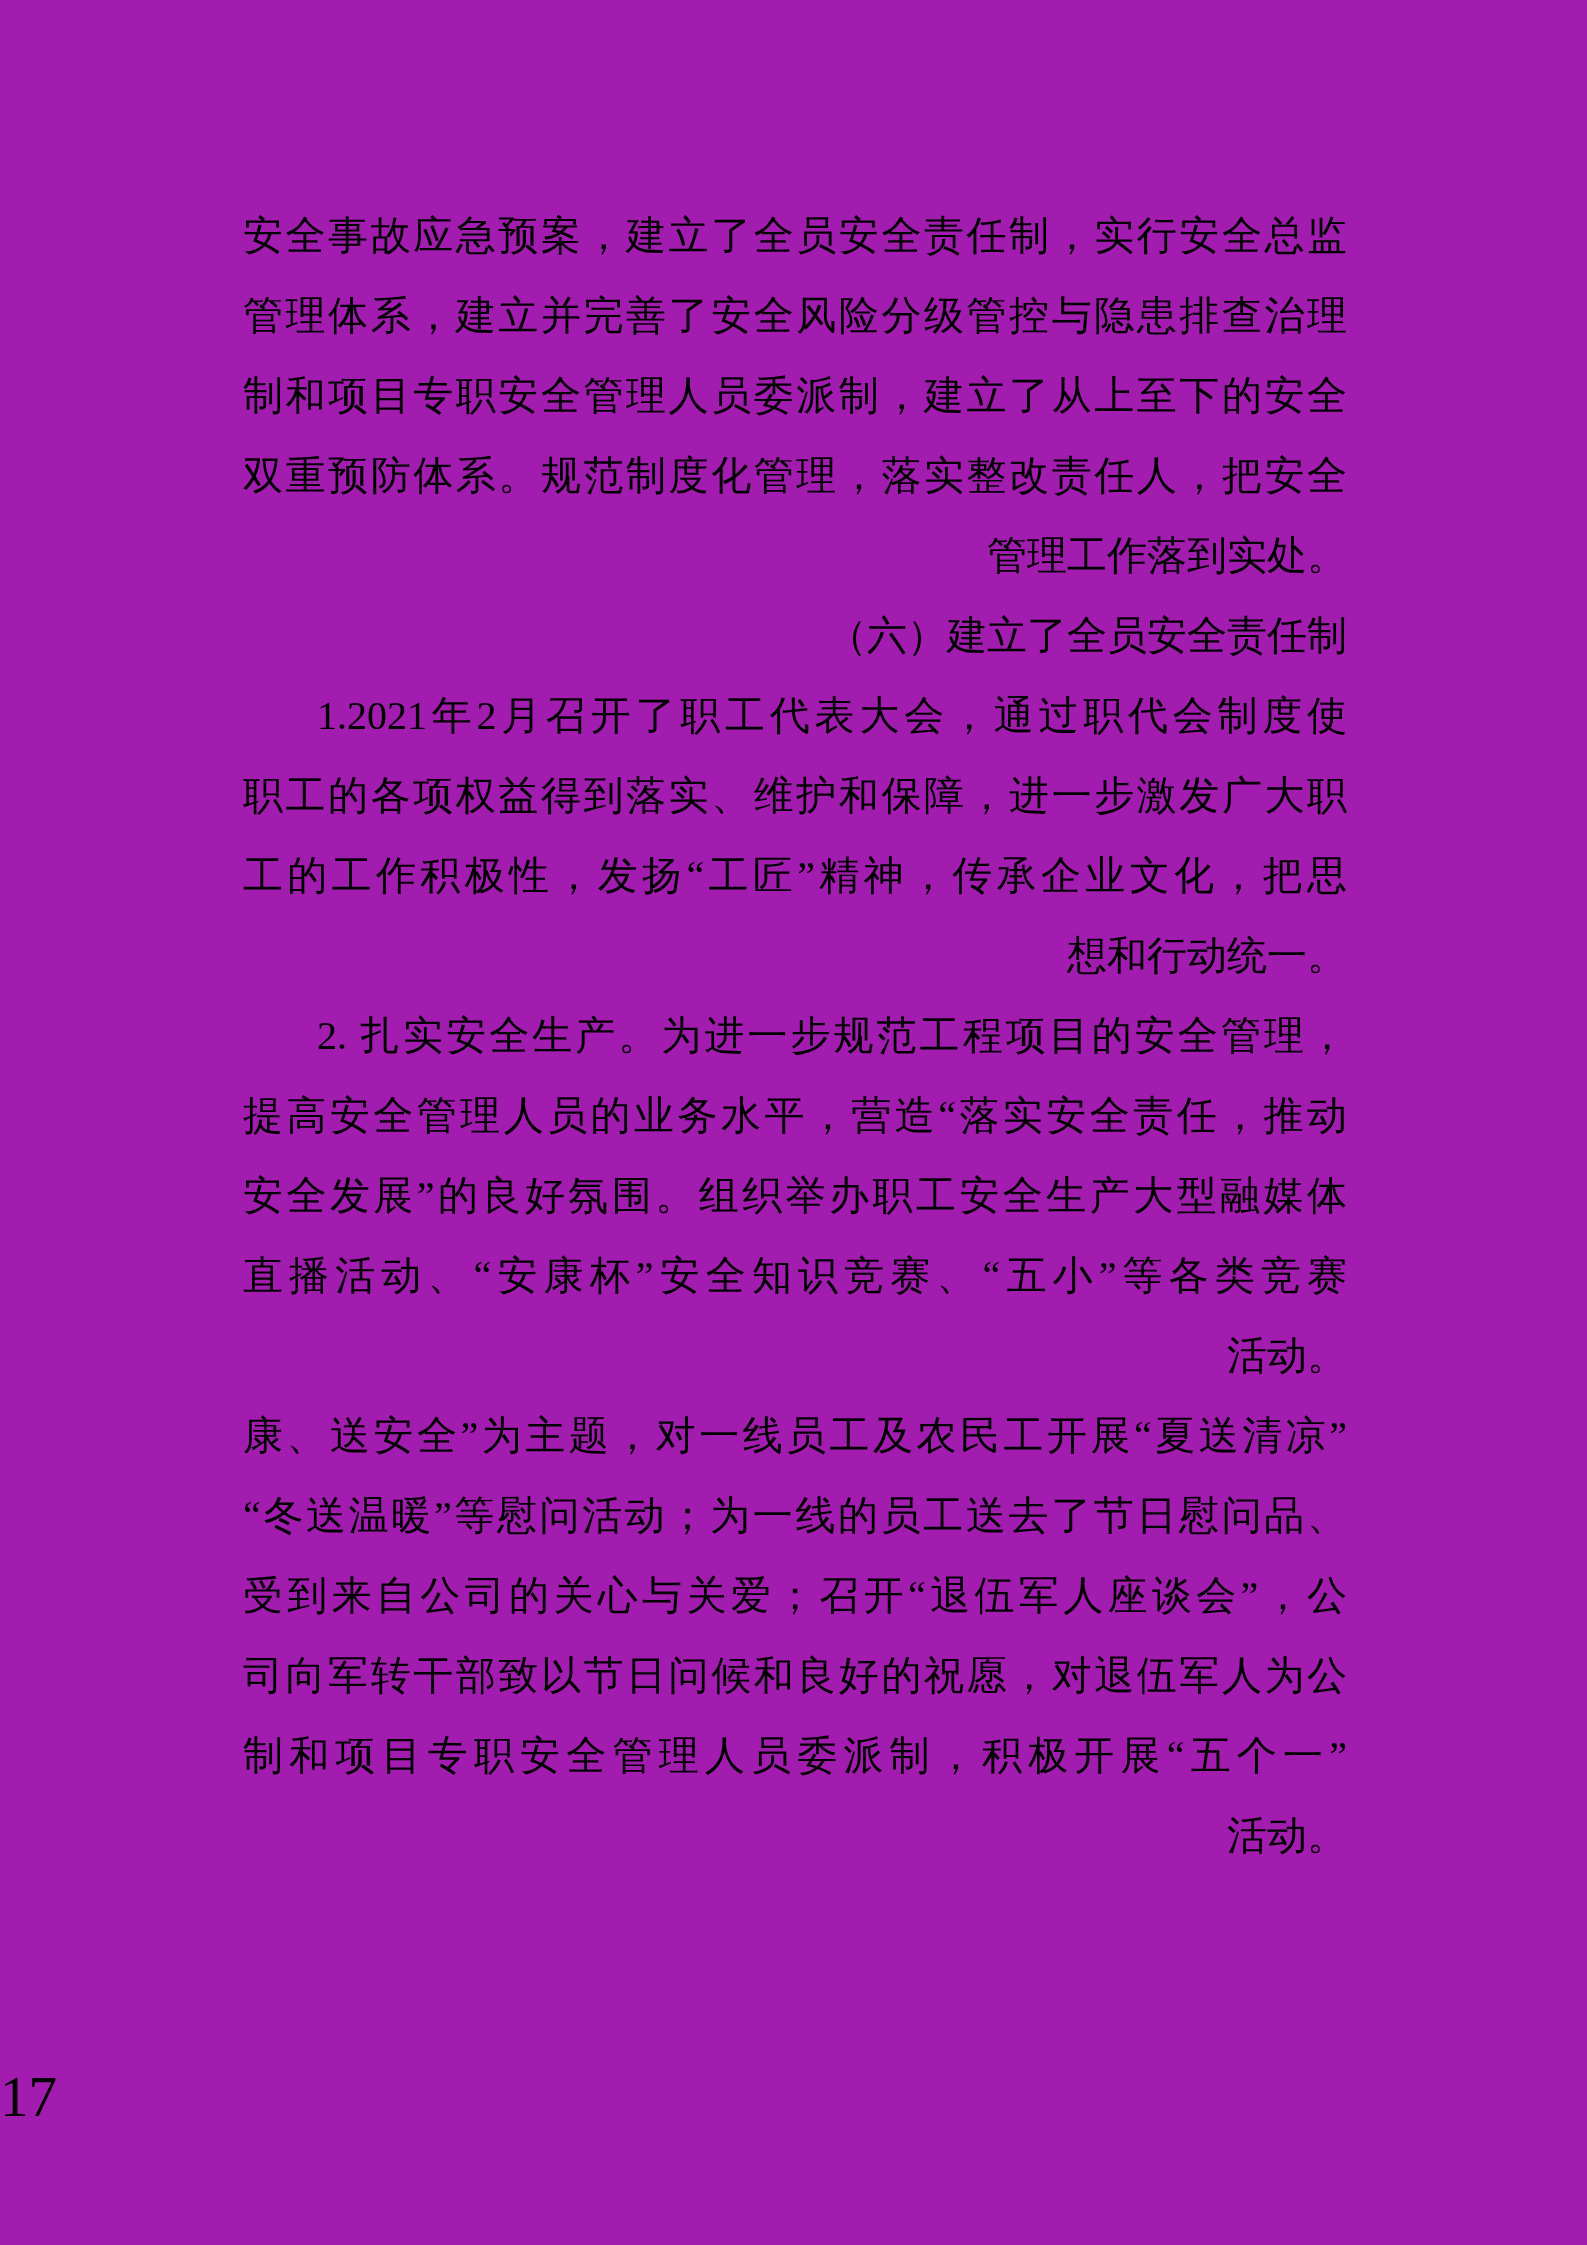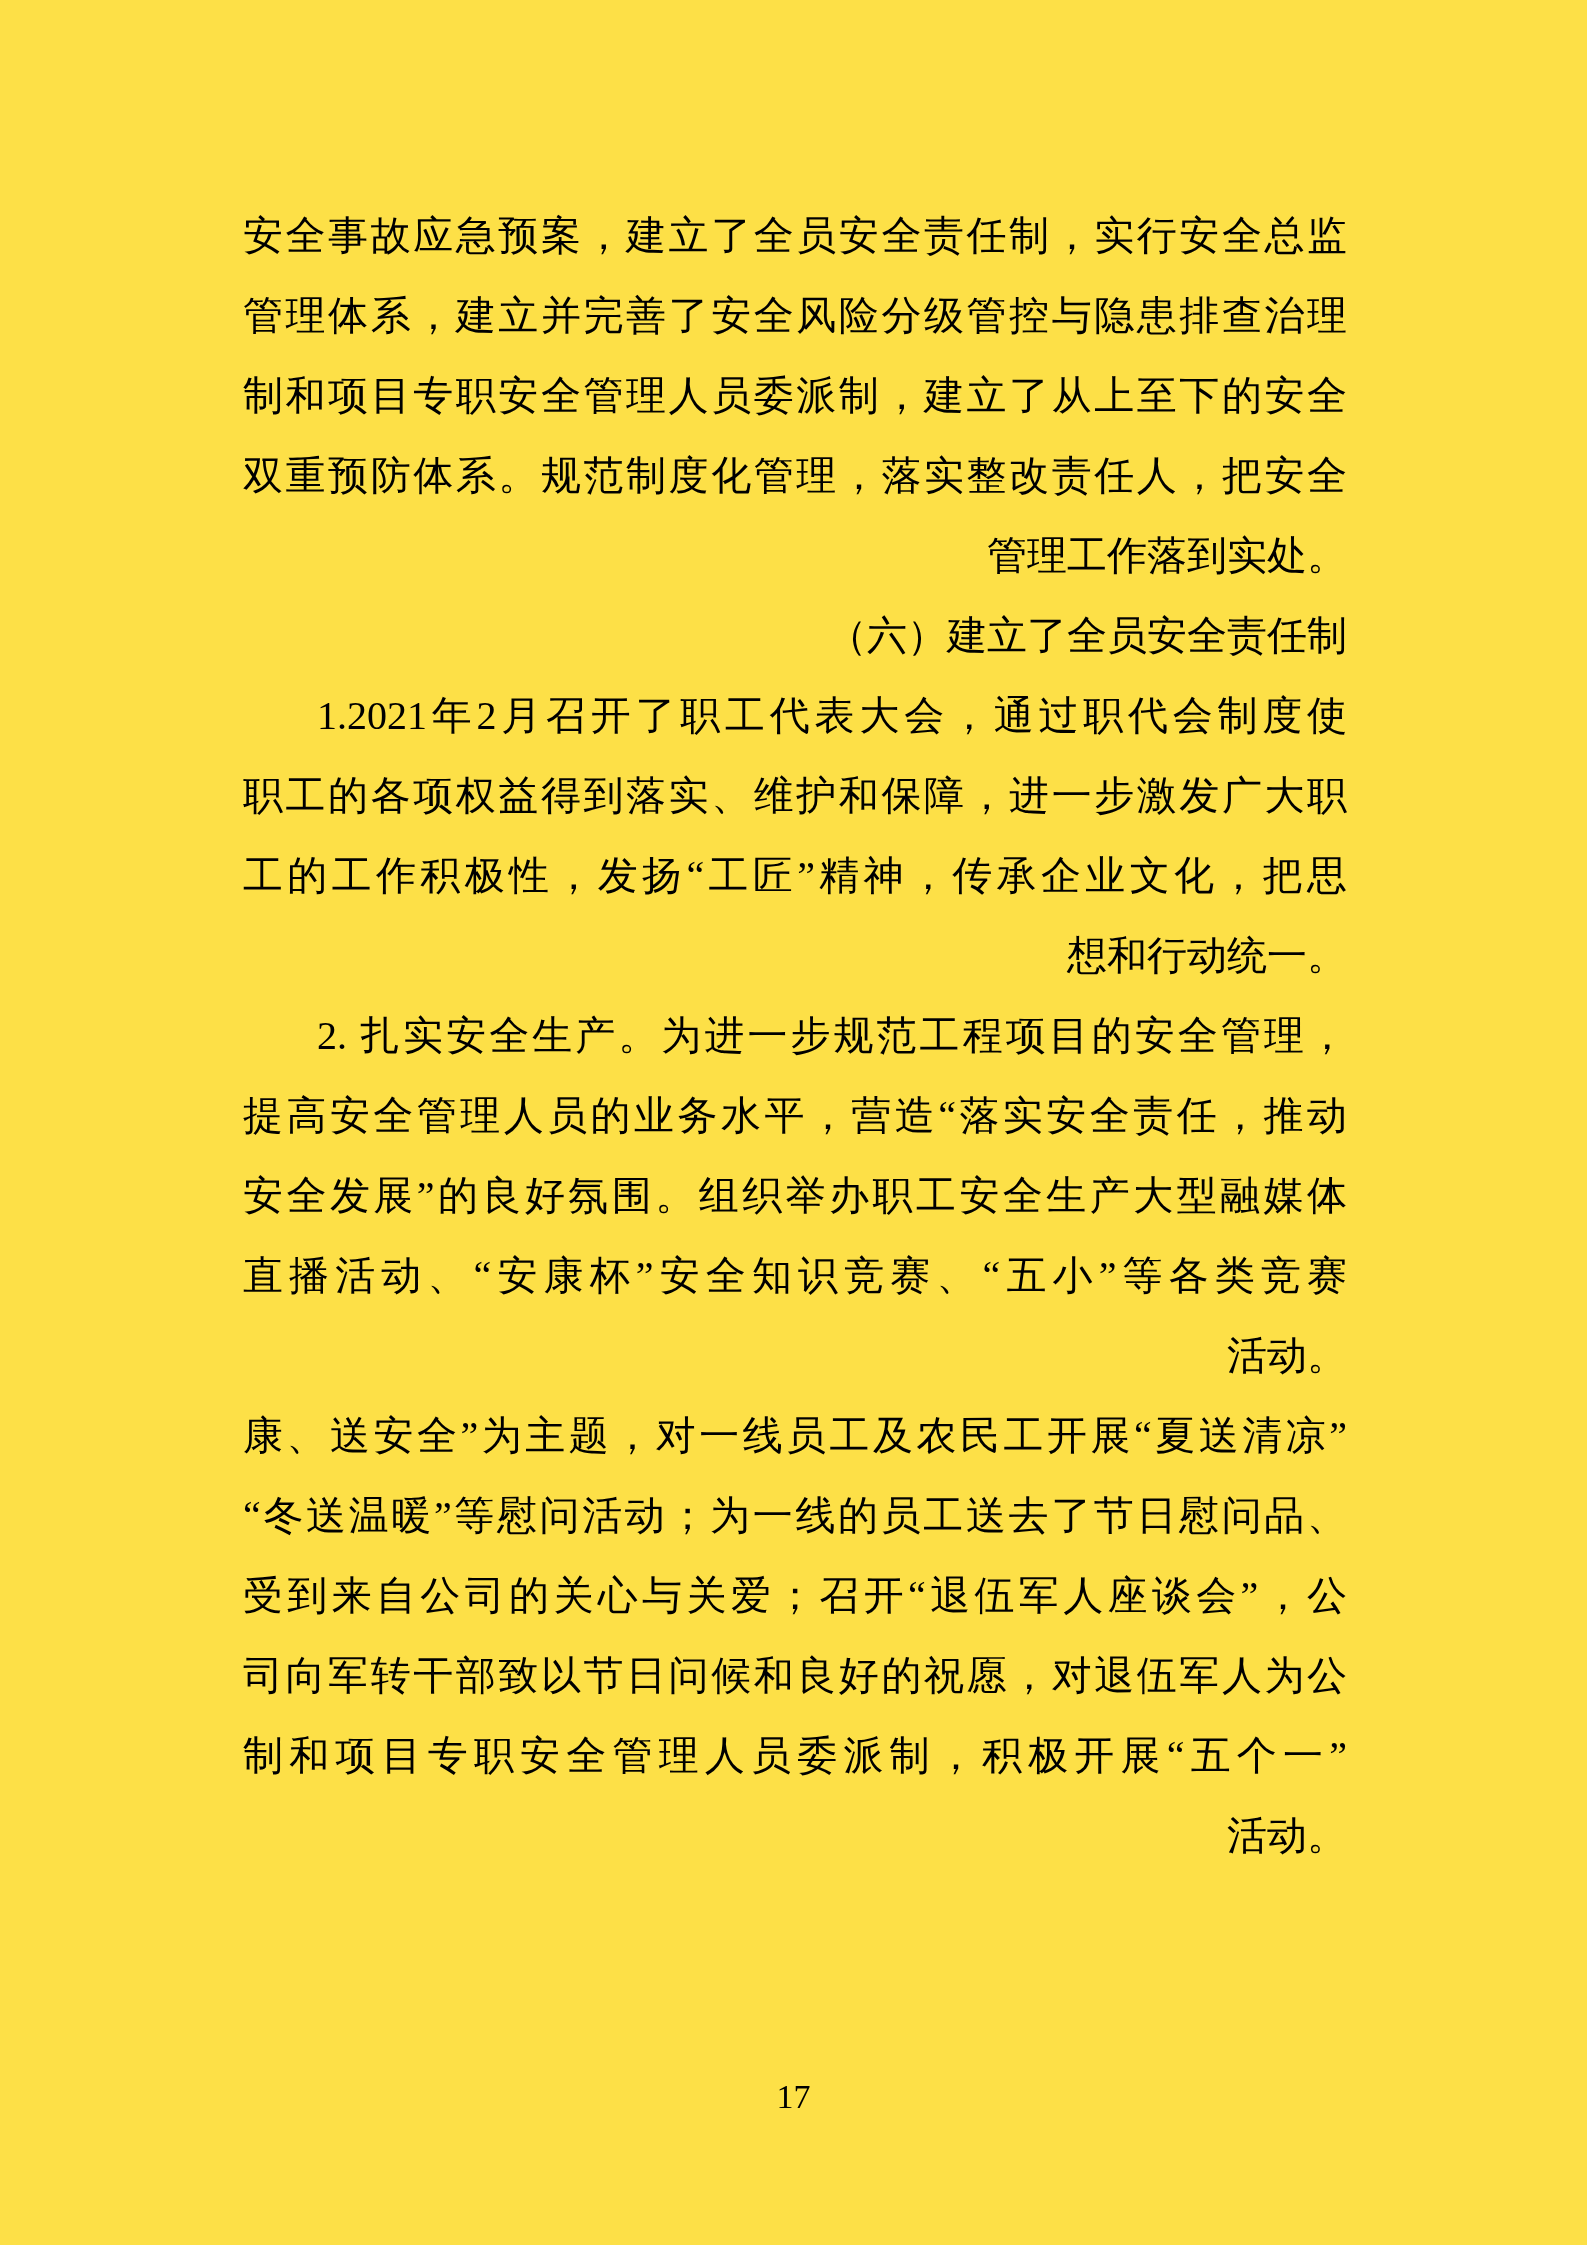--- a/index.html
+++ b/index.html
@@ -1,21 +1,21 @@
 <!DOCTYPE html>
 <html><head>
 <meta charset="utf-8">
 <style>
   * { margin: 0; padding: 0; box-sizing: border-box; }
   html, body { background: #ffffff; }
   .page {
     position: relative;
     width: 1587px;
     height: 2245px;
-    background: #fde047;
+    background: #a21caf;
     color: #000000;
     font-family: "Liberation Serif", "DejaVu Serif", serif;
     overflow: hidden;
   }
   .text-block {
     position: absolute;
     left: 243px;
     top: 196px;
     width: 1104px;
   }
@@ -35,22 +35,22 @@
   .line.indent {
     padding-left: 74px;
   }
   .page-number {
     position: absolute;
     top: 2072px;
     left: 0;
     width: 100%;
     height: 50px;
     line-height: 50px;
-    text-align: center;
-    font-size: 34px;
+    text-align: left;
+    font-size: 57px;
     color: #000000;
     font-family: "Liberation Serif", "DejaVu Serif", serif;
   }
 </style>
 </head>
 <body>
 
 <div class="page">
   <div class="text-block" id="paragraphs">
       <div>

